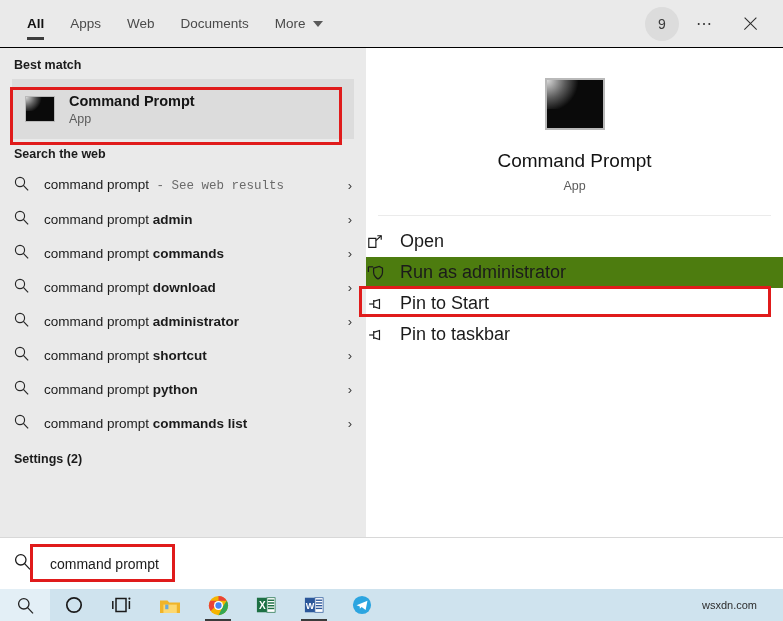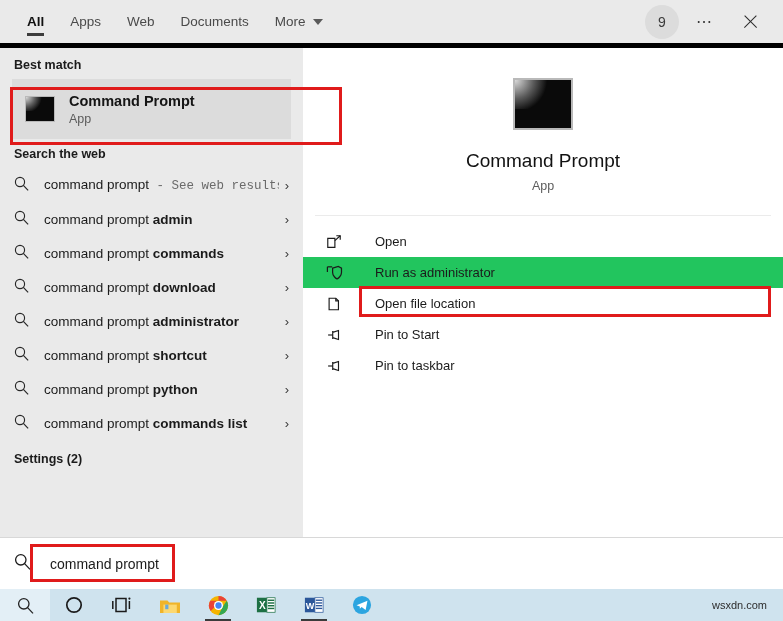--- a/index.html
+++ b/index.html
@@ -16,21 +16,21 @@
     position: absolute; left: 0; top: 0;
     width: 783px; height: 537px;
     background: #eaeaea;
     display: flex; flex-direction: column;
   }
   .tabbar {
     height: 48px; flex: none;
     display: flex; align-items: stretch;
     padding-left: 14px;
     background: #eaeaea;
-    border-bottom: 5px solid #000000;
+    border-bottom: 1px solid #000000;
     position: relative;
   }
   .tab {
     display: flex; align-items: center;
     padding: 0 13px;
     font-size: 13.5px; color: #4a4a4a;
     position: relative; cursor: default;
     white-space: nowrap;
   }
   .tab.active { color: #111; font-weight: bold; }
@@ -66,21 +66,21 @@
     content: ""; position: absolute; left: 0; top: 8px;
     width: 17px; height: 1.4px; background: #2b2b2b;
   }
   .xmark::before { transform: rotate(45deg); }
   .xmark::after  { transform: rotate(-45deg); }
 
   .body { flex: 1; display: flex; min-height: 0; }
 
   
   .left {
-    width: 303px; flex: none;
+    width: 366px; flex: none;
     background: #eaeaea;
     padding: 0 0 0 0;
     position: relative;
     overflow: hidden;
   }
   .section-head {
     font-size: 12.5px; font-weight: bold; color: #1b1b1b;
     padding: 10px 0 7px 14px;
   }
   .bestmatch-wrap { position: relative; padding: 0 12px; }
@@ -126,25 +126,25 @@
   }
   .preview-head {
     display: flex; flex-direction: column; align-items: center;
     padding: 28px 0 22px 0;
   }
   .preview-title { font-size: 19px; color: #121212; margin-top: 20px; }
   .preview-sub { font-size: 12.5px; color: #5c5c5c; margin-top: 7px; }
   .divider { height: 1px; background: #ebebeb; margin: 0 12px; }
   .actions { padding: 10px 0 0 0; position: relative; }
   .action {
-    display: flex; align-items: center; gap: 32px;
-    height: 31px; padding-left: 22px;
-    font-size: 13px; color: #1b1b1b; cursor: default;
-  }
-  .action.selected { background: #22c55e; }
+    display: flex; align-items: center; gap: 16px;
+    height: 31px; 
+    font-size: 18px; color: #1b1b1b; cursor: default;
+  }
+  .action.selected { background: #4d7c0f; }
   .act-ico { width: 18px; height: 18px; flex: none; display: flex; align-items: center; justify-content: center; }
 
   
   .redbox {
     position: absolute; border: 3px solid #e01b1b;
     pointer-events: none; z-index: 30;
   }
 
   
   .searchbar {
@@ -169,21 +169,21 @@
     width: 48px; height: 32px; flex: none;
     display: flex; align-items: center; justify-content: center;
     position: relative; cursor: default;
   }
   .tb-item.search-slot { background: #e3eff6; width: 50px; }
   .tb-item.running::after {
     content: ""; position: absolute; bottom: 0; left: 11px; right: 11px;
     height: 2.5px; background: #3b3b3b;
   }
   .watermark {
-    margin-left: auto; padding-right: 16px;
+    margin-left: auto; padding-right: 26px;
     font-size: 11px; color: #2d2d2d;
   }
 </style>
 </head>
 <body>
 
 <div id="root">
 
   <div class="flyout">
 
@@ -329,29 +329,20 @@
                 <svg width="17" height="17" viewBox="0 0 18 18">
                   <path d="M1.5 3 H6.5" stroke="#1b1b1b" stroke-width="1.3" fill="none"></path>
                   <path d="M1.5 3 V8.5" stroke="#1b1b1b" stroke-width="1.3" fill="none"></path>
                   <path d="M7 4.4 L13 2.6 L16.4 4.4 V9 C16.4 12.6 13 15.2 11.7 15.8 C10.4 15.2 7 12.6 7 9 Z" fill="none" stroke="#1b1b1b" stroke-width="1.3"></path>
                 </svg>
               </span>
               <span>Run as administrator</span>
             </div>
             <div class="action">
               <span class="act-ico">
-                <svg width="16" height="16" viewBox="0 0 18 18">
-                  <path d="M3.5 2.5 H11 L14 5.4 V15.5 H3.5 Z" fill="none" stroke="#1b1b1b" stroke-width="1.3"></path>
-                  <path d="M11 2.5 V5.4 H14" fill="none" stroke="#1b1b1b" stroke-width="1.3"></path>
-                </svg>
-              </span>
-              <span>Open file location</span>
-            </div>
-            <div class="action">
-              <span class="act-ico">
                 <svg width="17" height="16" viewBox="0 0 18 18">
                   <path d="M7 4.5 V13.5 M7 6 L13.5 4 V14 L7 12" fill="none" stroke="#1b1b1b" stroke-width="1.3"></path>
                   <line x1="1.8" y1="9" x2="7" y2="9" stroke="#1b1b1b" stroke-width="1.3"></line>
                 </svg>
               </span>
               <span>Pin to Start</span>
             </div>
             <div class="action">
               <span class="act-ico">
                 <svg width="17" height="16" viewBox="0 0 18 18">

